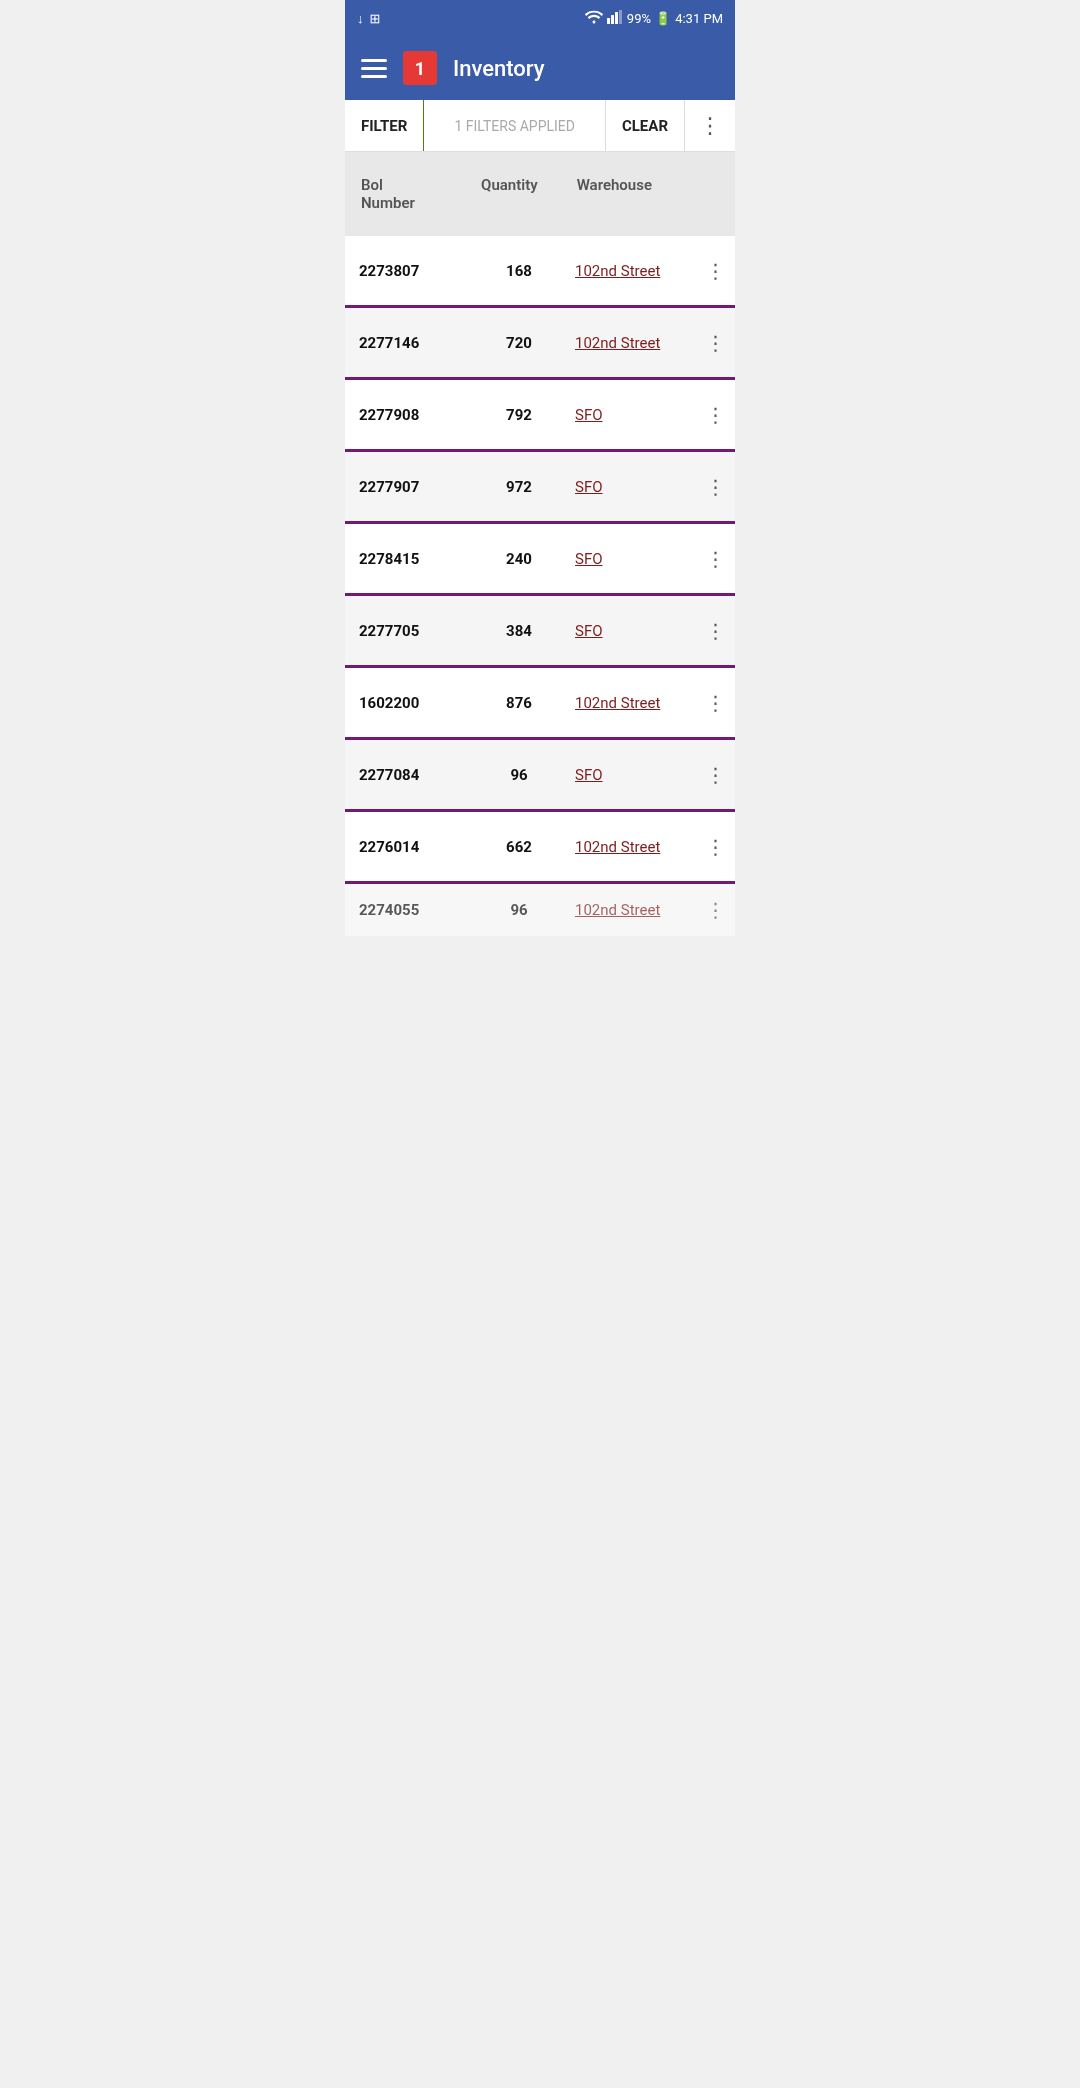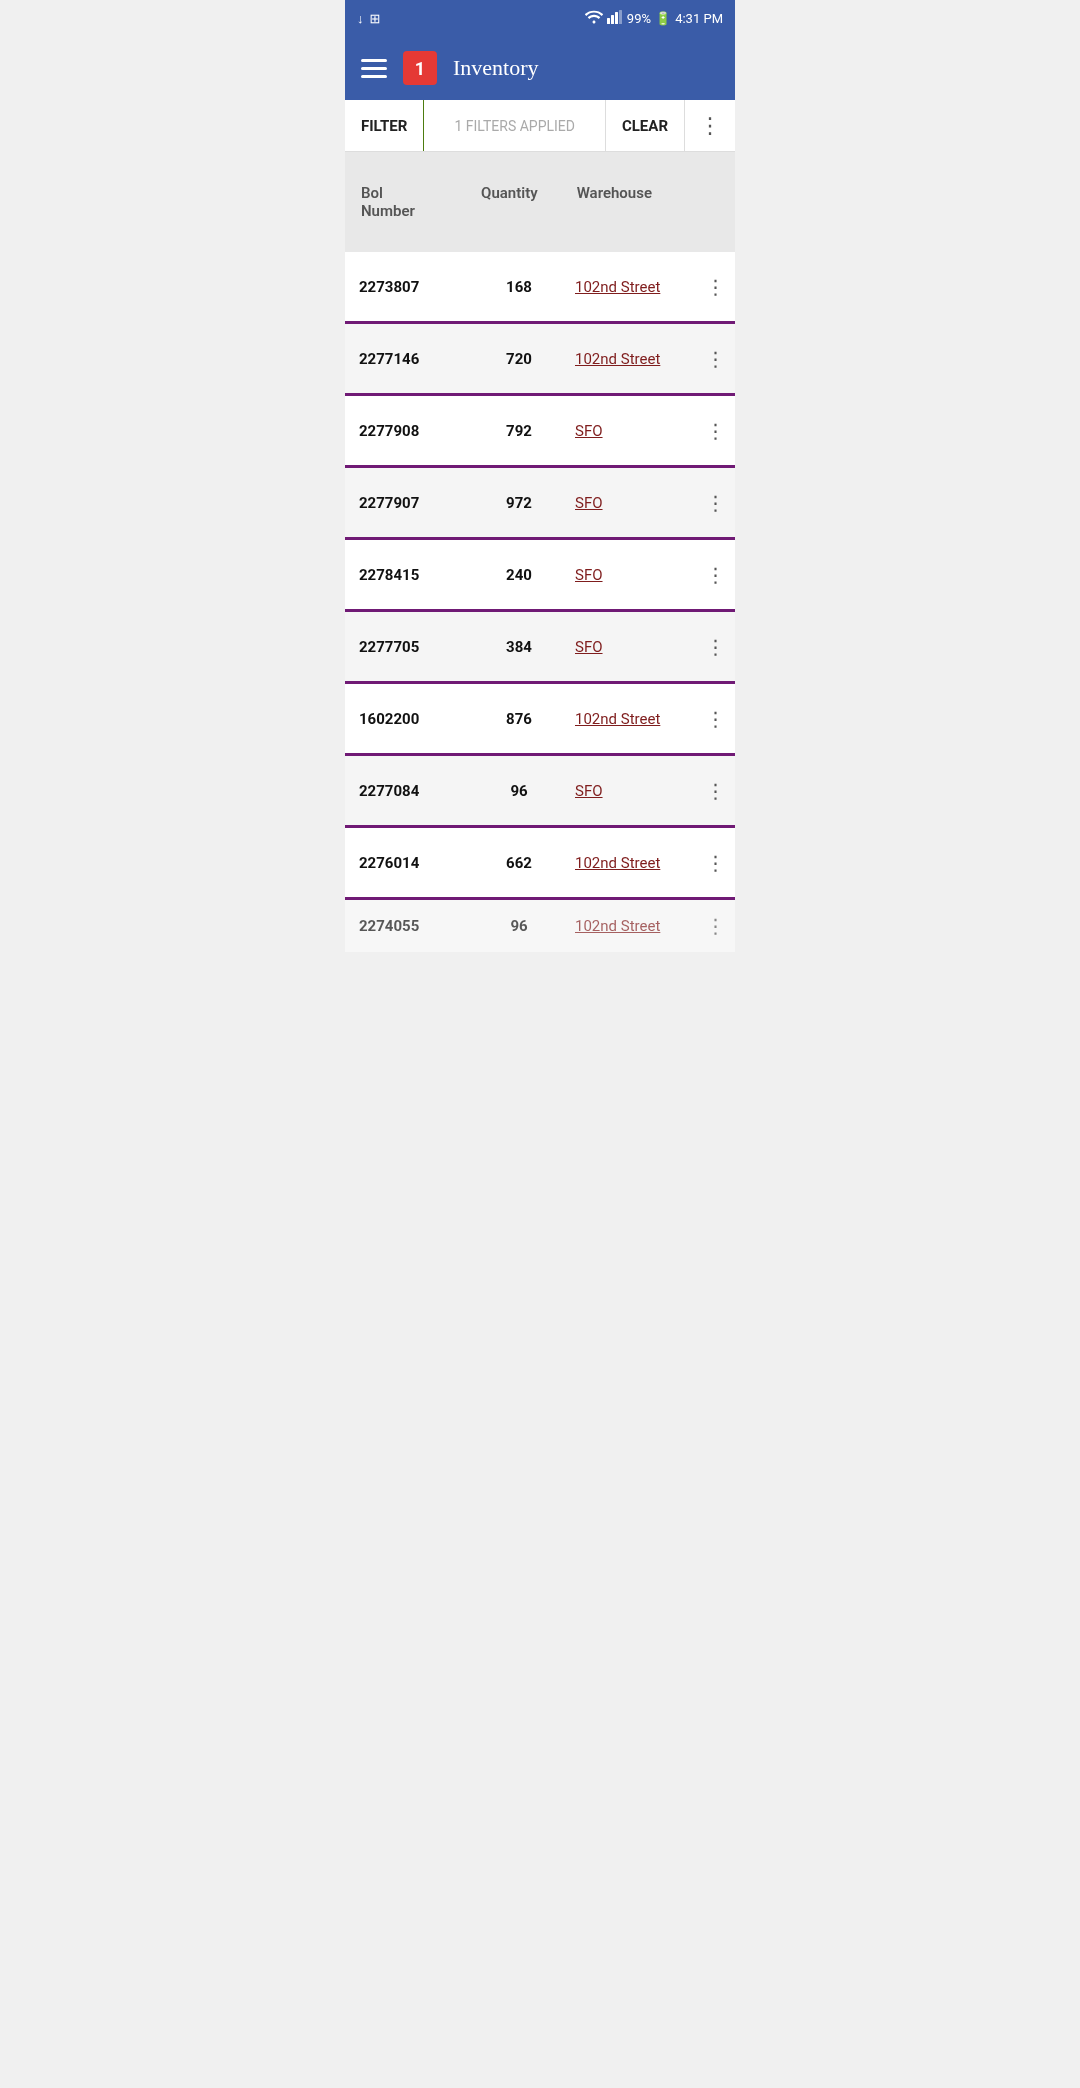--- a/index.html
+++ b/index.html
@@ -69,21 +69,20 @@
       align-items: center;
       justify-content: center;
       font-size: 18px;
       font-weight: bold;
       position: relative;
     }
     .app-title {
       font-size: 22px;
       font-weight: 500;
       color: white;
-      font-family: Liberation Serif, serif;
     }
 
     
     .filter-bar {
       background: white;
       display: flex;
       align-items: center;
       height: 52px;
       border-bottom: 1px solid #ddd;
     }
@@ -126,21 +125,21 @@
       height: 100%;
       display: flex;
       align-items: center;
     }
 
     
     .table-header {
       background: #e8e8e8;
       display: grid;
       grid-template-columns: 1fr 90px 1fr 40px;
-      padding: 28px 10px;
+      padding: 20px 10px;
       gap: 27px;
     }
     .col-header {
       font-size: 15px;
       font-weight: 600;
       color: #555;
       padding: 4px 6px;
     }
     .col-header.right {
       text-align: right;

